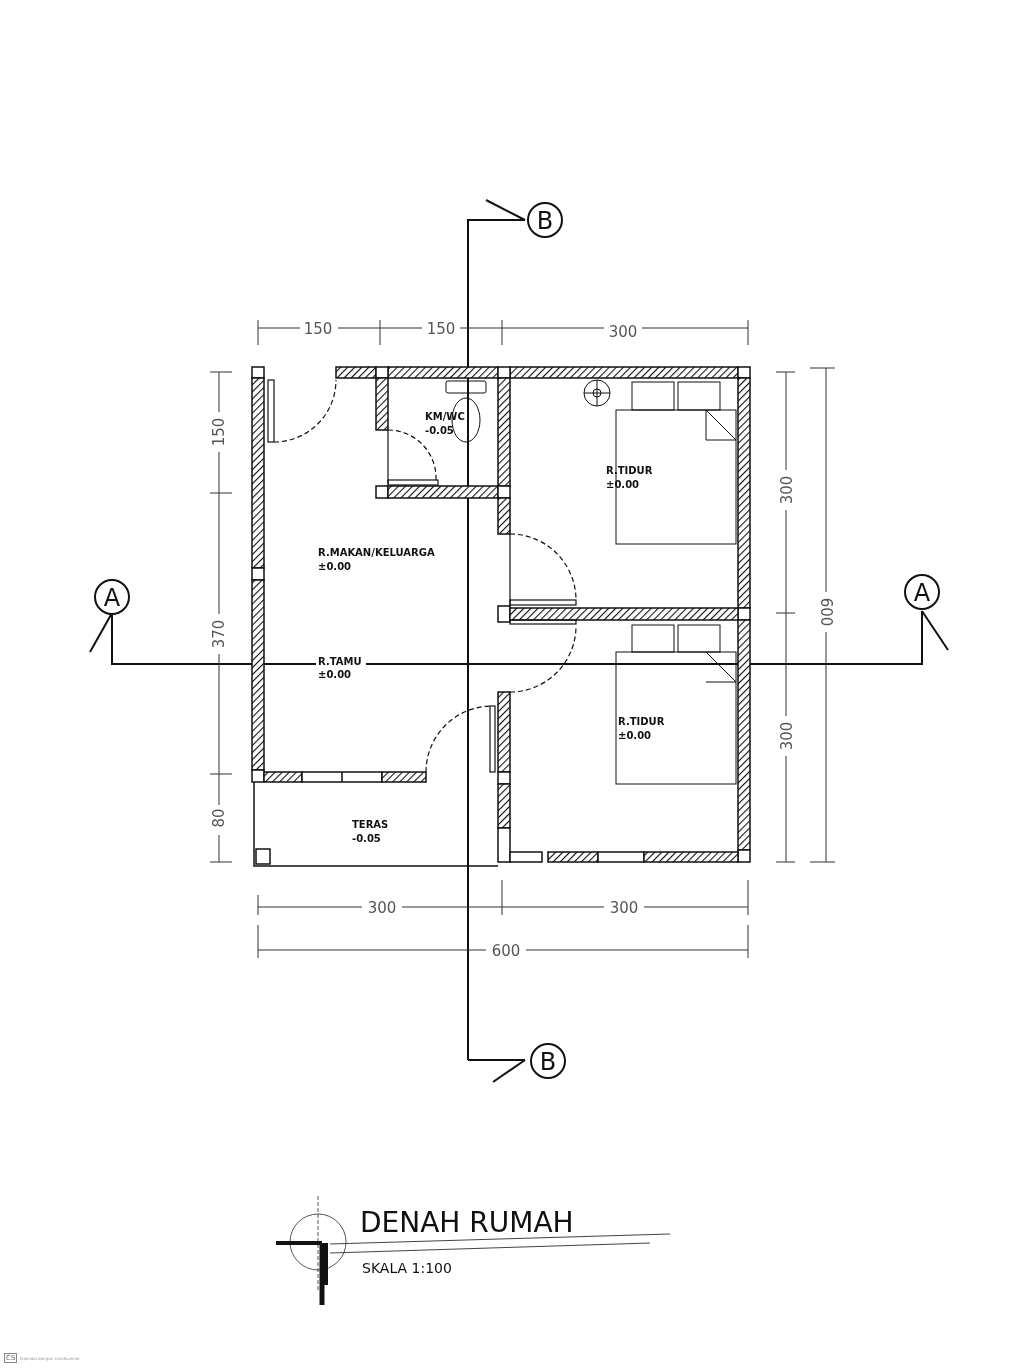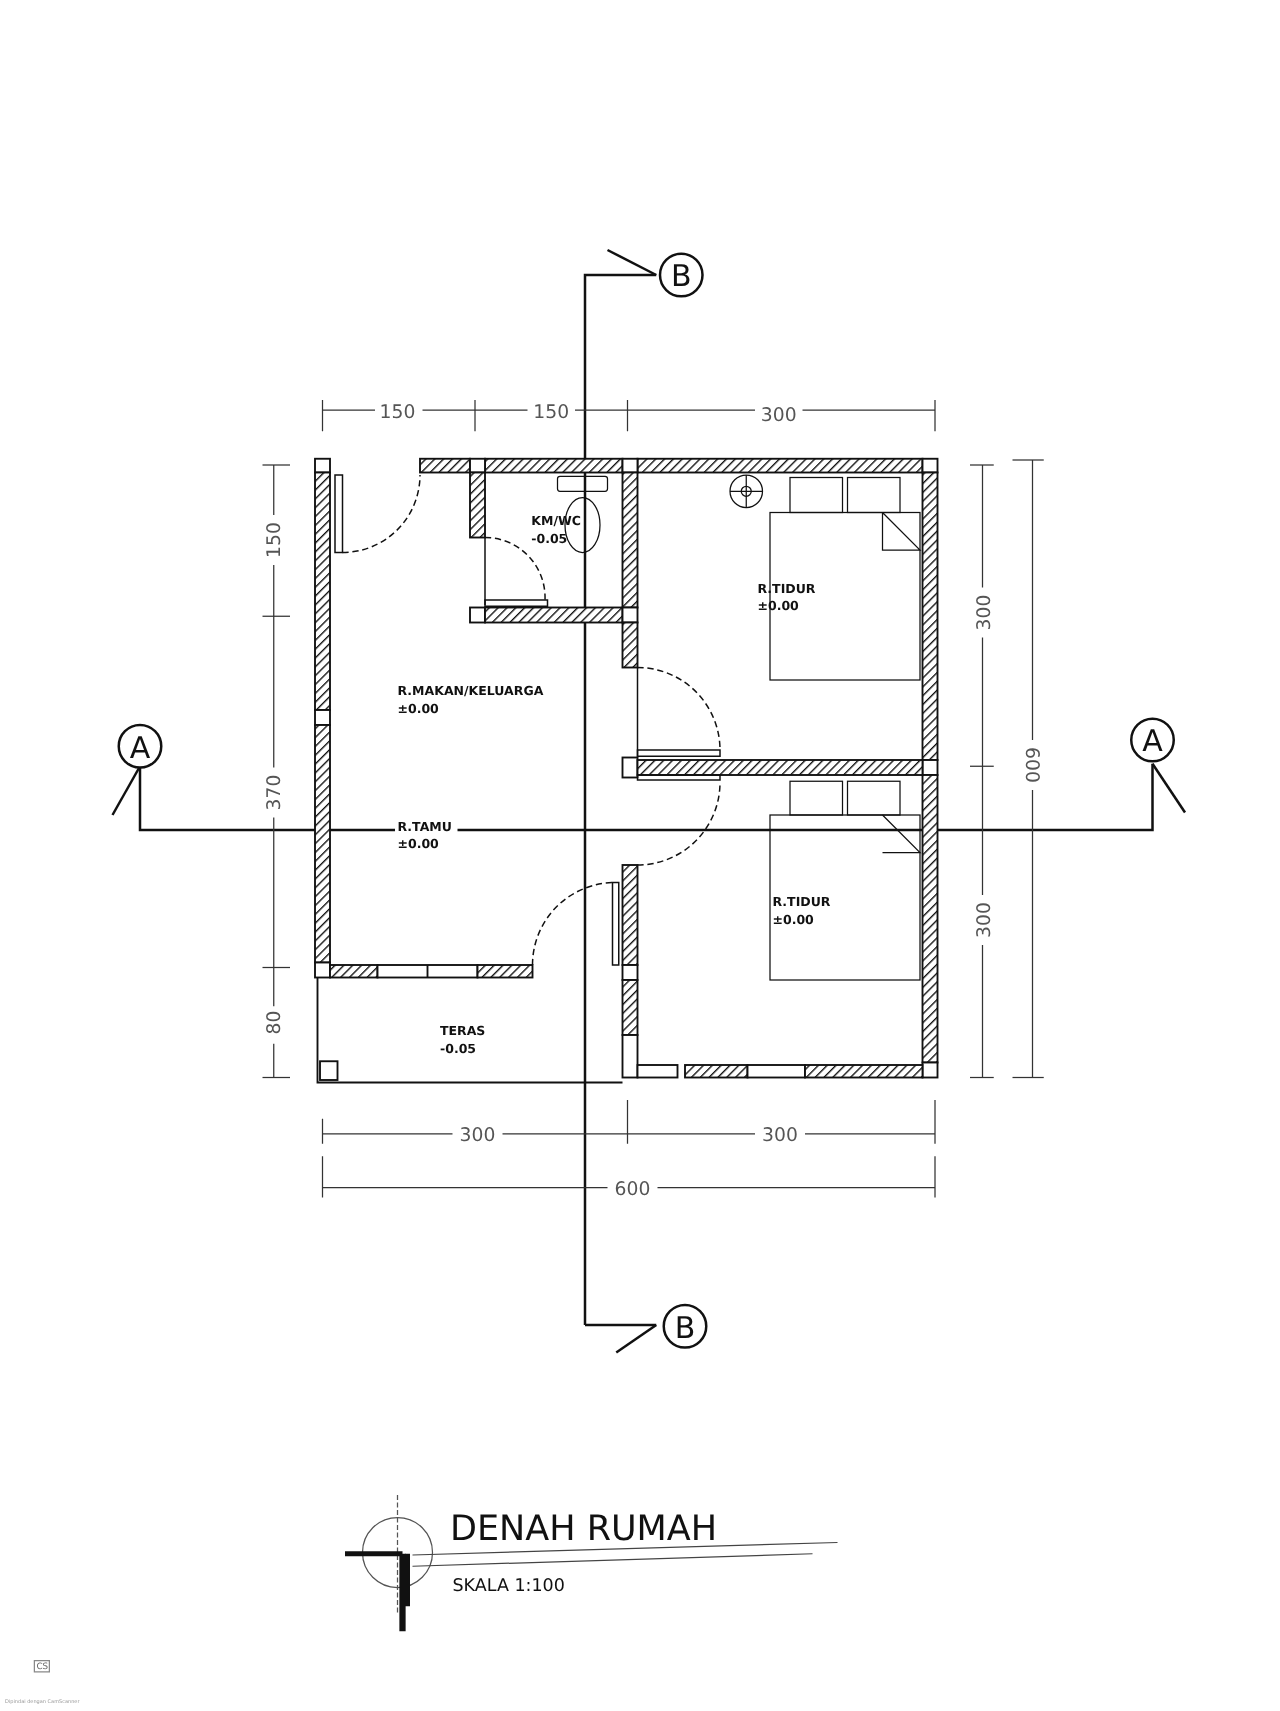--- a/index.html
+++ b/index.html
@@ -3,21 +3,21 @@
 <meta charset="utf-8">
 <style>
   html, body { margin: 0; padding: 0; background: #ffffff; }
   body { width: 1024px; height: 1369px; position: relative; overflow: hidden; font-family: "DejaVu Sans", sans-serif; }
   #plan { position: absolute; left: 0; top: 0; width: 1024px; height: 1369px; }
   .dim { font-family: "DejaVu Sans", sans-serif; font-size: 15px; fill: #555; }
   .room { font-family: "DejaVu Sans", sans-serif; font-size: 10px; font-weight: bold; fill: #111; }
   .axis { font-family: "DejaVu Sans", sans-serif; font-size: 24px; fill: #111; }
   .title { font-family: "DejaVu Sans", sans-serif; font-size: 28px; fill: #111; }
   .scale { font-family: "DejaVu Sans", sans-serif; font-size: 14px; fill: #111; }
-  .footer { position: absolute; left: 4px; bottom: 6px; display: flex; align-items: center; gap: 20px; flex-direction: column; }
+  .footer { position: absolute; left: 4px; bottom: 6px; display: flex; align-items: center; gap: 3px; }
   .cs-logo { font-size: 7px; border: 1px solid #888; color: #666; padding: 0 1px; font-family: "DejaVu Sans", sans-serif; }
   .cs-text { font-size: 4px; color: #999; font-family: "DejaVu Sans", sans-serif; }
 </style>
 </head>
 <body>
 
 <svg id="plan" viewBox="0 0 1024 1369" xmlns="http://www.w3.org/2000/svg">
   <defs>
     <pattern id="hatch" patternUnits="userSpaceOnUse" width="5" height="5" patternTransform="rotate(45)">
       <rect width="5" height="5" fill="#fff"></rect>

